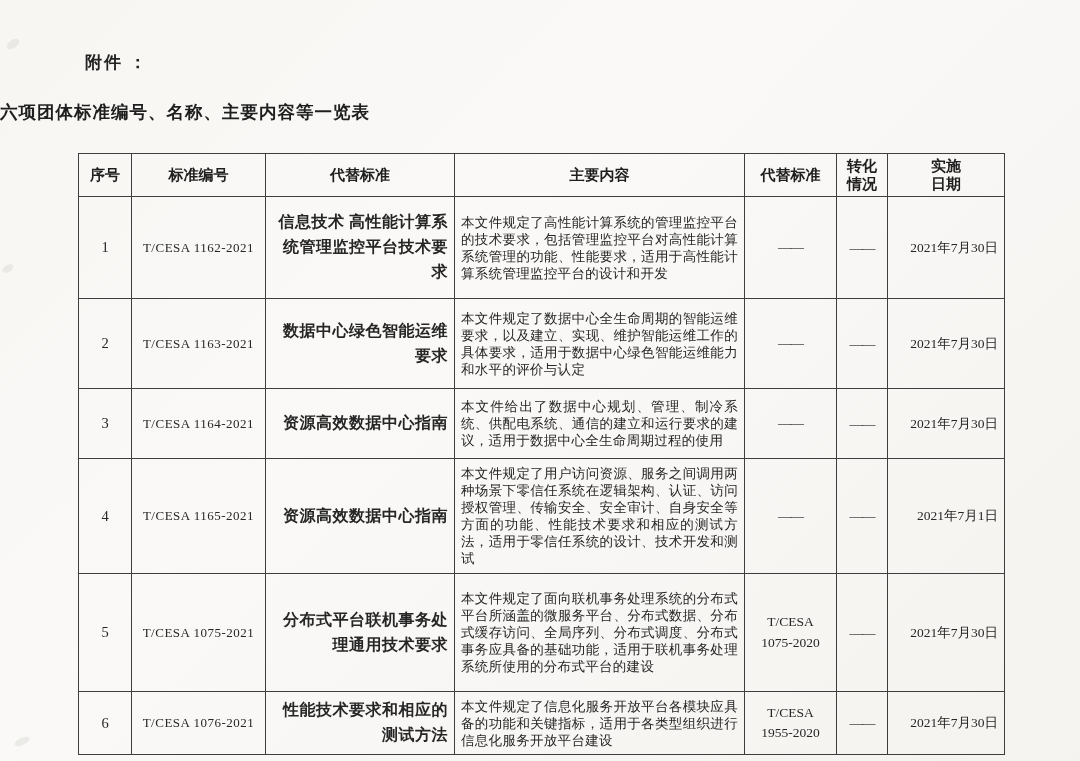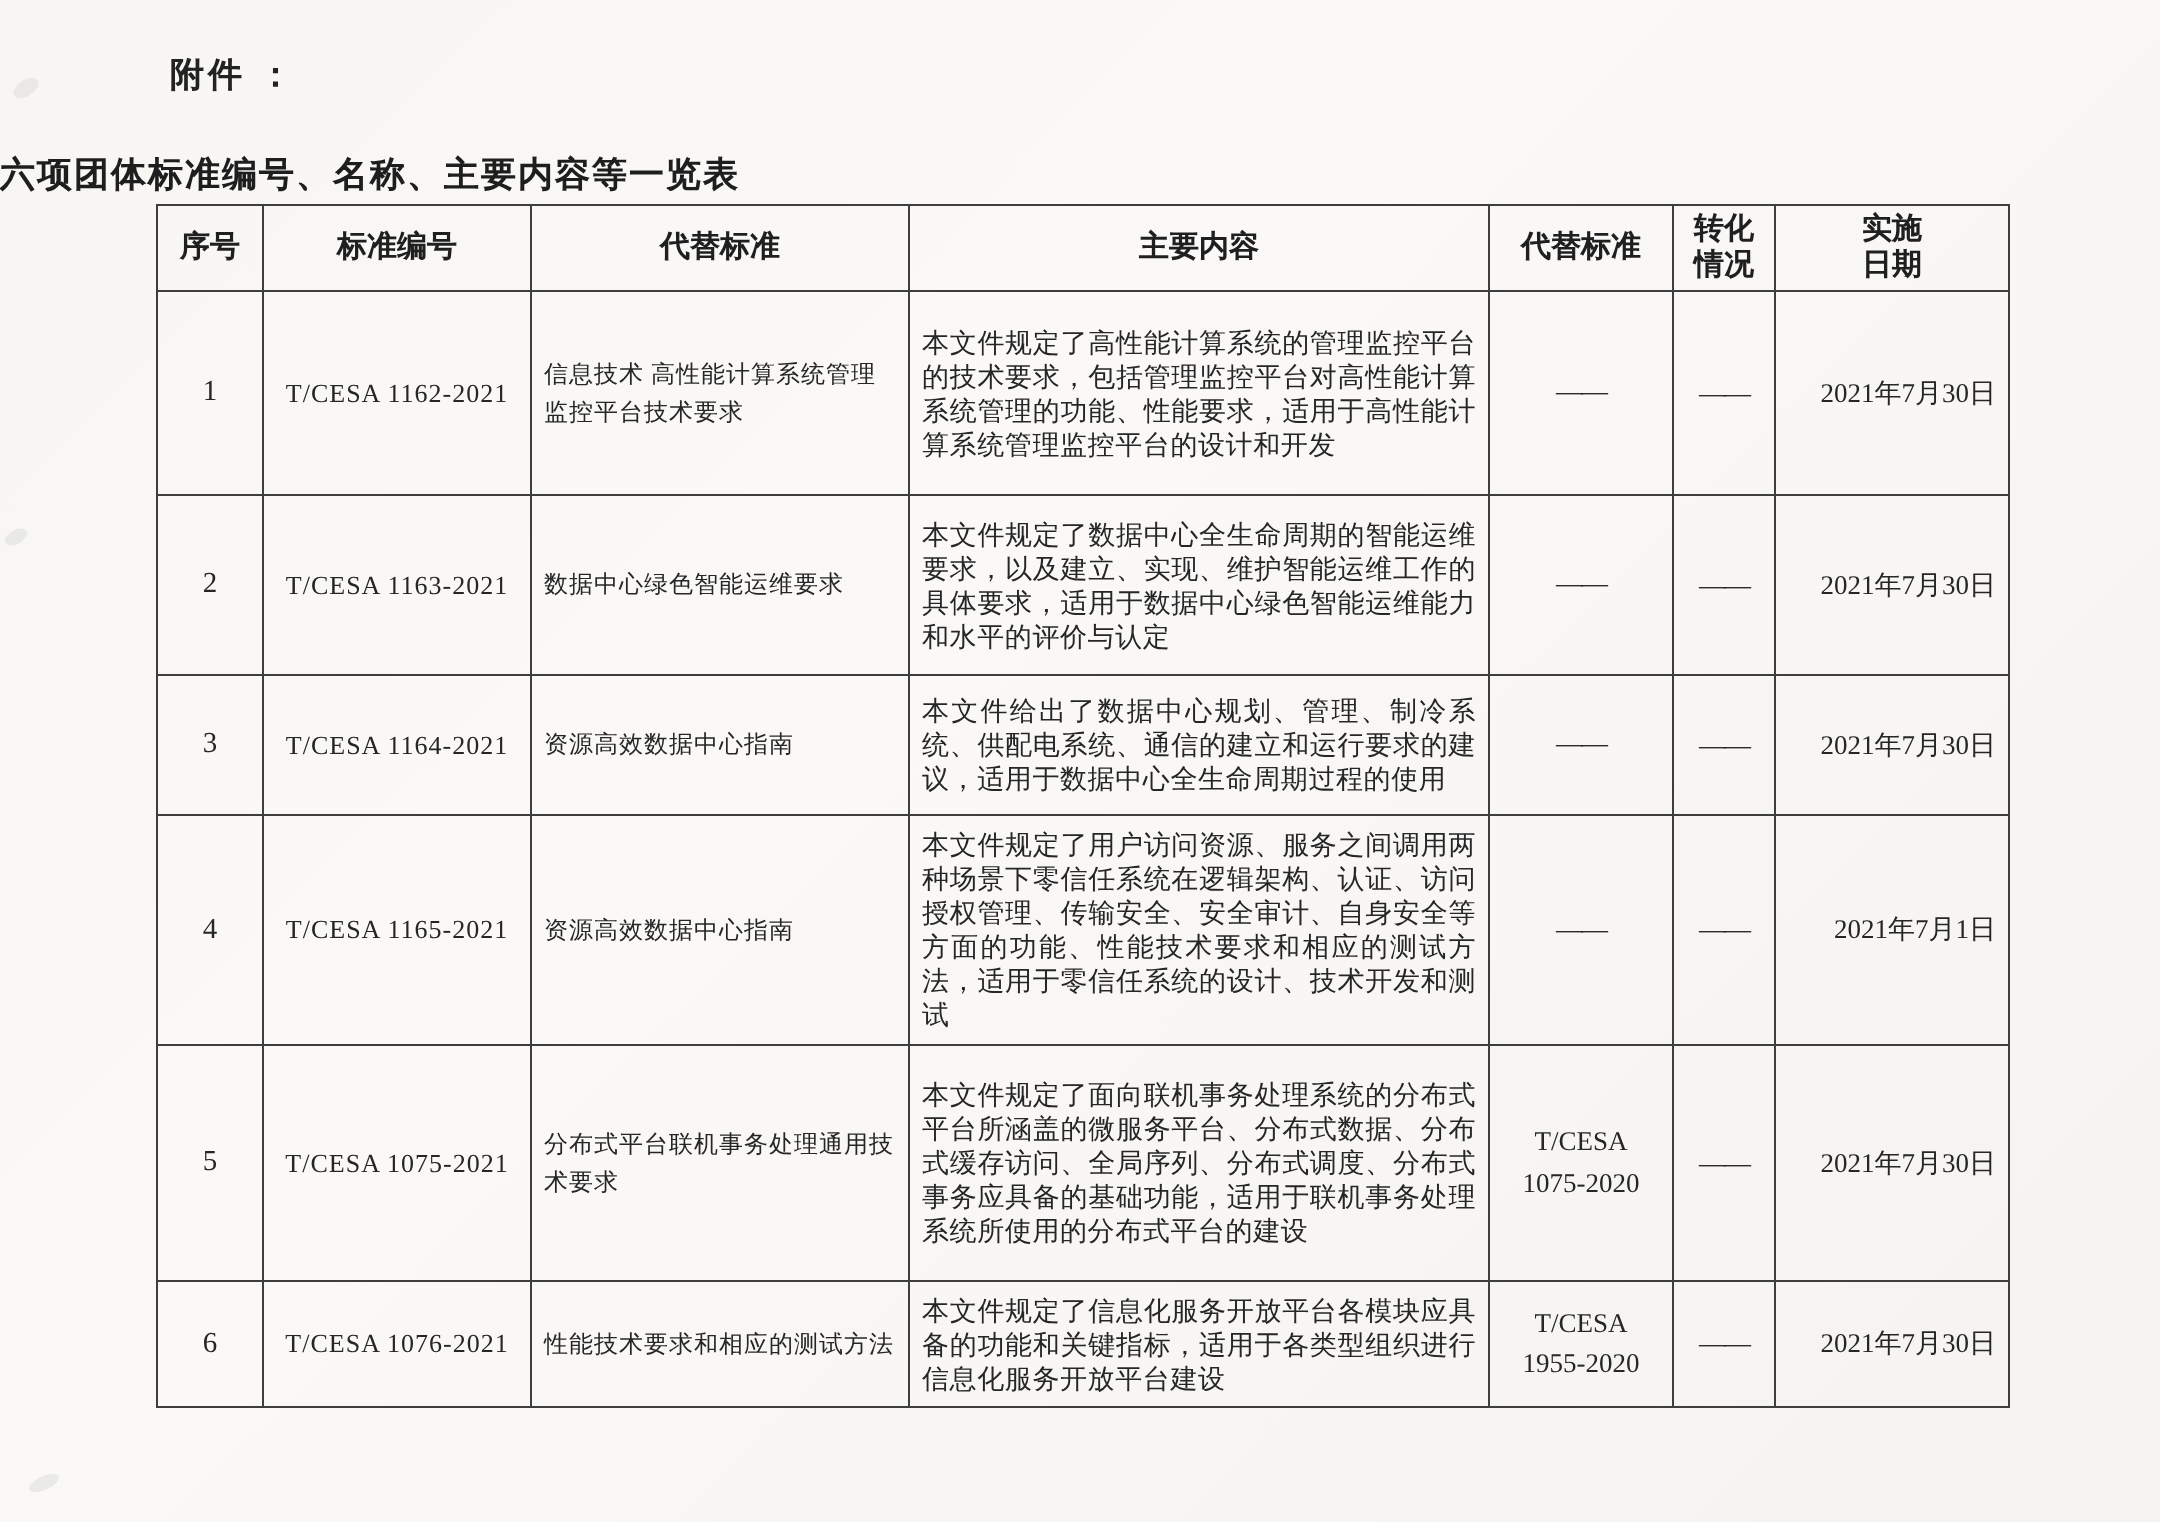--- a/index.html
+++ b/index.html
@@ -20,39 +20,39 @@
     background: #d8d6d2;
     opacity: 0.45;
     border-radius: 50%;
     pointer-events: none;
   }
   .scan-mark.tl { left: 6px; top: 40px; width: 14px; height: 8px; transform: rotate(-35deg); }
   .scan-mark.ml { left: 2px; top: 265px; width: 12px; height: 7px; transform: rotate(-30deg); }
   .scan-mark.bl { left: 14px; top: 738px; width: 16px; height: 7px; transform: rotate(-25deg); }
 
   .page {
-    padding-top: 26px;
+    padding-top: 51px;
   }
   .attachment {
     margin-left: 85px;
     font-size: 17px;
     font-weight: bold;
     letter-spacing: 2px;
     color: #222;
   }
   .title {
     margin-top: 26px;
     text-align: left;
     font-size: 17.5px;
     font-weight: bold;
     letter-spacing: 1px;
     color: #1e1e1e;
   }
   table.standards {
-    margin: 3px 0 0 78px;
+    margin: 29px 0 0 78px;
     border-collapse: collapse;
     table-layout: fixed;
     width: 926px;
   }
   table.standards th,
   table.standards td {
     border: 1.5px solid #3e3e3e;
     vertical-align: middle;
     padding: 3px 6px;
     overflow: hidden;
@@ -77,25 +77,26 @@
     text-align: center;
     font-size: 14.5px;
   }
   td.c-code {
     text-align: center;
     font-size: 13px;
     white-space: nowrap;
     letter-spacing: 0.5px;
   }
   td.c-name {
-    text-align: left;
-    font-size: 12px;
+    text-align: right;
+    font-size: 16px;
     line-height: 1.55;
     padding: 4px 10px;
     letter-spacing: 0.5px;
+    font-weight: bold;
   }
   td.c-content {
     text-align: left;
     font-size: 13.5px;
     line-height: 1.26;
     padding: 4px 8px;
     letter-spacing: 0.3px;
     text-align: justify;
   }
   td.c-replaces {

